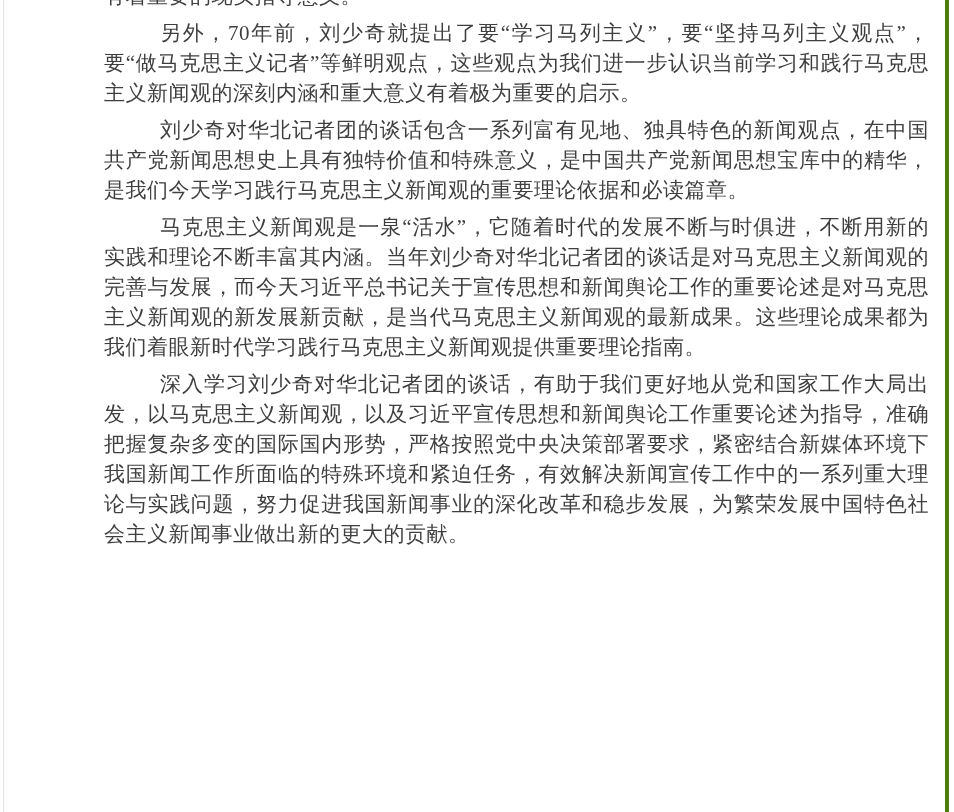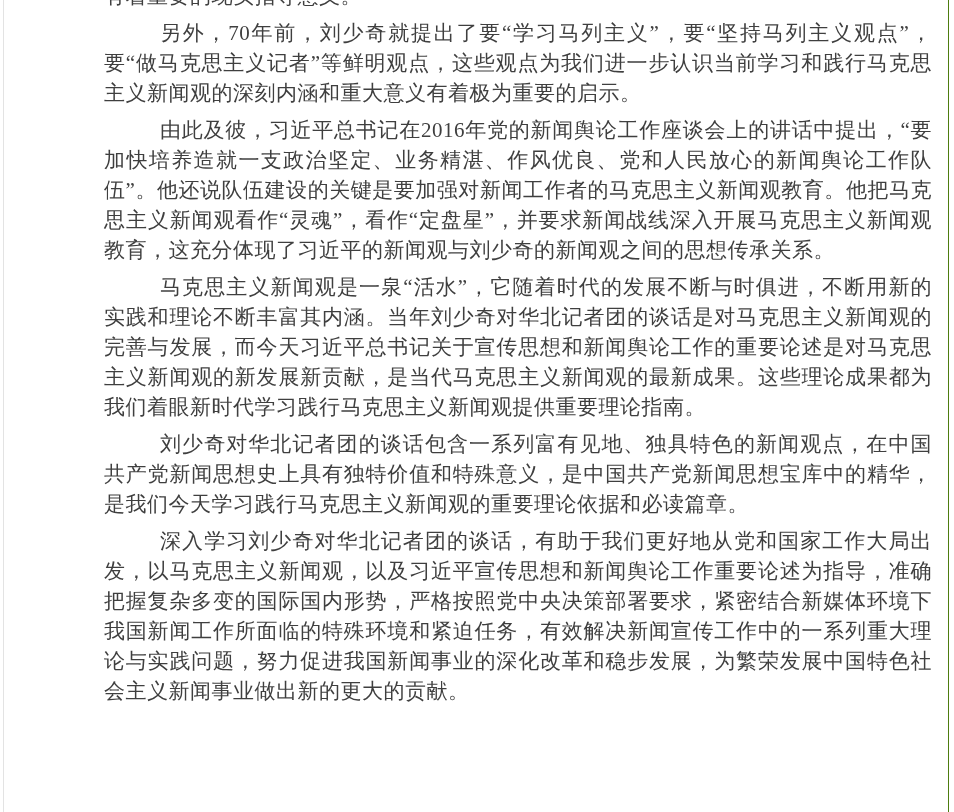--- a/index.html
+++ b/index.html
@@ -15,21 +15,21 @@
     font-family: "Liberation Serif", "DejaVu Serif", serif;
   }
   .page {
     position: absolute;
     left: 3px;
     top: 0;
     width: 946px;
     height: 812px;
     background: #ffffff;
     border-left: 1px solid #e3e3e3;
-    border-right: 1px solid #4d7c0f;
+    border-right: 4px solid #4d7c0f;
     box-sizing: border-box;
     overflow: hidden;
   }
   .content {
     position: absolute;
     left: 100px;
     right: 16px;
     top: 0;
   }
   .content p {
@@ -50,18 +50,17 @@
     text-align: left;
   }
 </style>
 </head>
 <body>
 
 <div class="page">
   <div class="content">
     <p class="clipped">有着重要的现实指导意义。</p>
     <p>另外，70年前，刘少奇就提出了要“学习马列主义”，要“坚持马列主义观点”，要“做马克思主义记者”等鲜明观点，这些观点为我们进一步认识当前学习和践行马克思主义新闻观的深刻内涵和重大意义有着极为重要的启示。</p>
-    <p>由此及彼，习近平总书记在2016年党的新闻舆论工作座谈会上的讲话中提出，“要加快培养造就一支政治坚定、业务精湛、作风优良、党和人民放心的新闻舆论工作队伍”。他还说队伍建设的关键是要加强对新闻工作者的马克思主义新闻观教育。他把马克思主义新闻观看作“灵魂”，看作“定盘星”，并要求新闻战线深入开展马克思主义新闻观教育，这充分体现了习近平的新闻观与刘少奇的新闻观之间的思想传承关系。</p>
+    <p>刘少奇对华北记者团的谈话包含一系列富有见地、独具特色的新闻观点，在中国共产党新闻思想史上具有独特价值和特殊意义，是中国共产党新闻思想宝库中的精华，是我们今天学习践行马克思主义新闻观的重要理论依据和必读篇章。</p>
     <p>马克思主义新闻观是一泉“活水”，它随着时代的发展不断与时俱进，不断用新的实践和理论不断丰富其内涵。当年刘少奇对华北记者团的谈话是对马克思主义新闻观的完善与发展，而今天习近平总书记关于宣传思想和新闻舆论工作的重要论述是对马克思主义新闻观的新发展新贡献，是当代马克思主义新闻观的最新成果。这些理论成果都为我们着眼新时代学习践行马克思主义新闻观提供重要理论指南。</p>
-    <p>刘少奇对华北记者团的谈话包含一系列富有见地、独具特色的新闻观点，在中国共产党新闻思想史上具有独特价值和特殊意义，是中国共产党新闻思想宝库中的精华，是我们今天学习践行马克思主义新闻观的重要理论依据和必读篇章。</p>
     <p>深入学习刘少奇对华北记者团的谈话，有助于我们更好地从党和国家工作大局出发，以马克思主义新闻观，以及习近平宣传思想和新闻舆论工作重要论述为指导，准确把握复杂多变的国际国内形势，严格按照党中央决策部署要求，紧密结合新媒体环境下我国新闻工作所面临的特殊环境和紧迫任务，有效解决新闻宣传工作中的一系列重大理论与实践问题，努力促进我国新闻事业的深化改革和稳步发展，为繁荣发展中国特色社会主义新闻事业做出新的更大的贡献。</p>
   </div>
 </div>
 
 </body></html>

